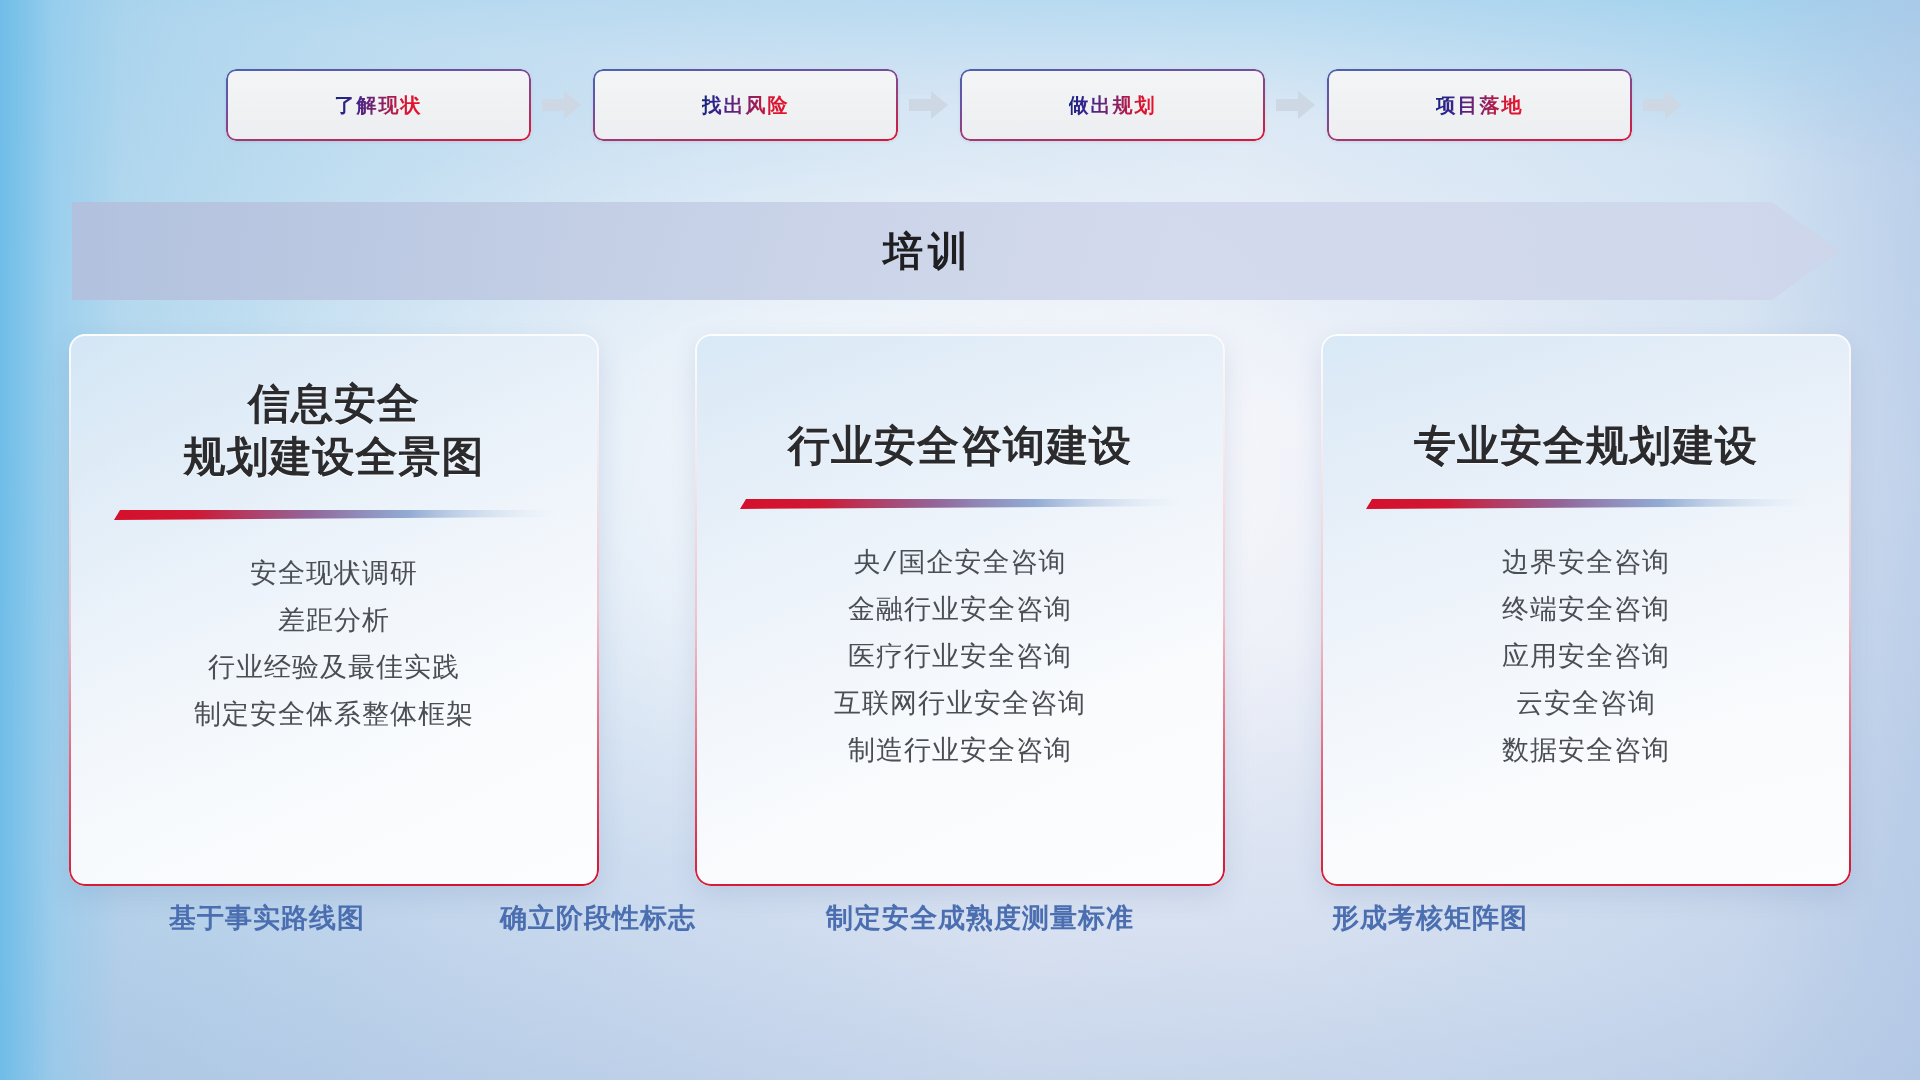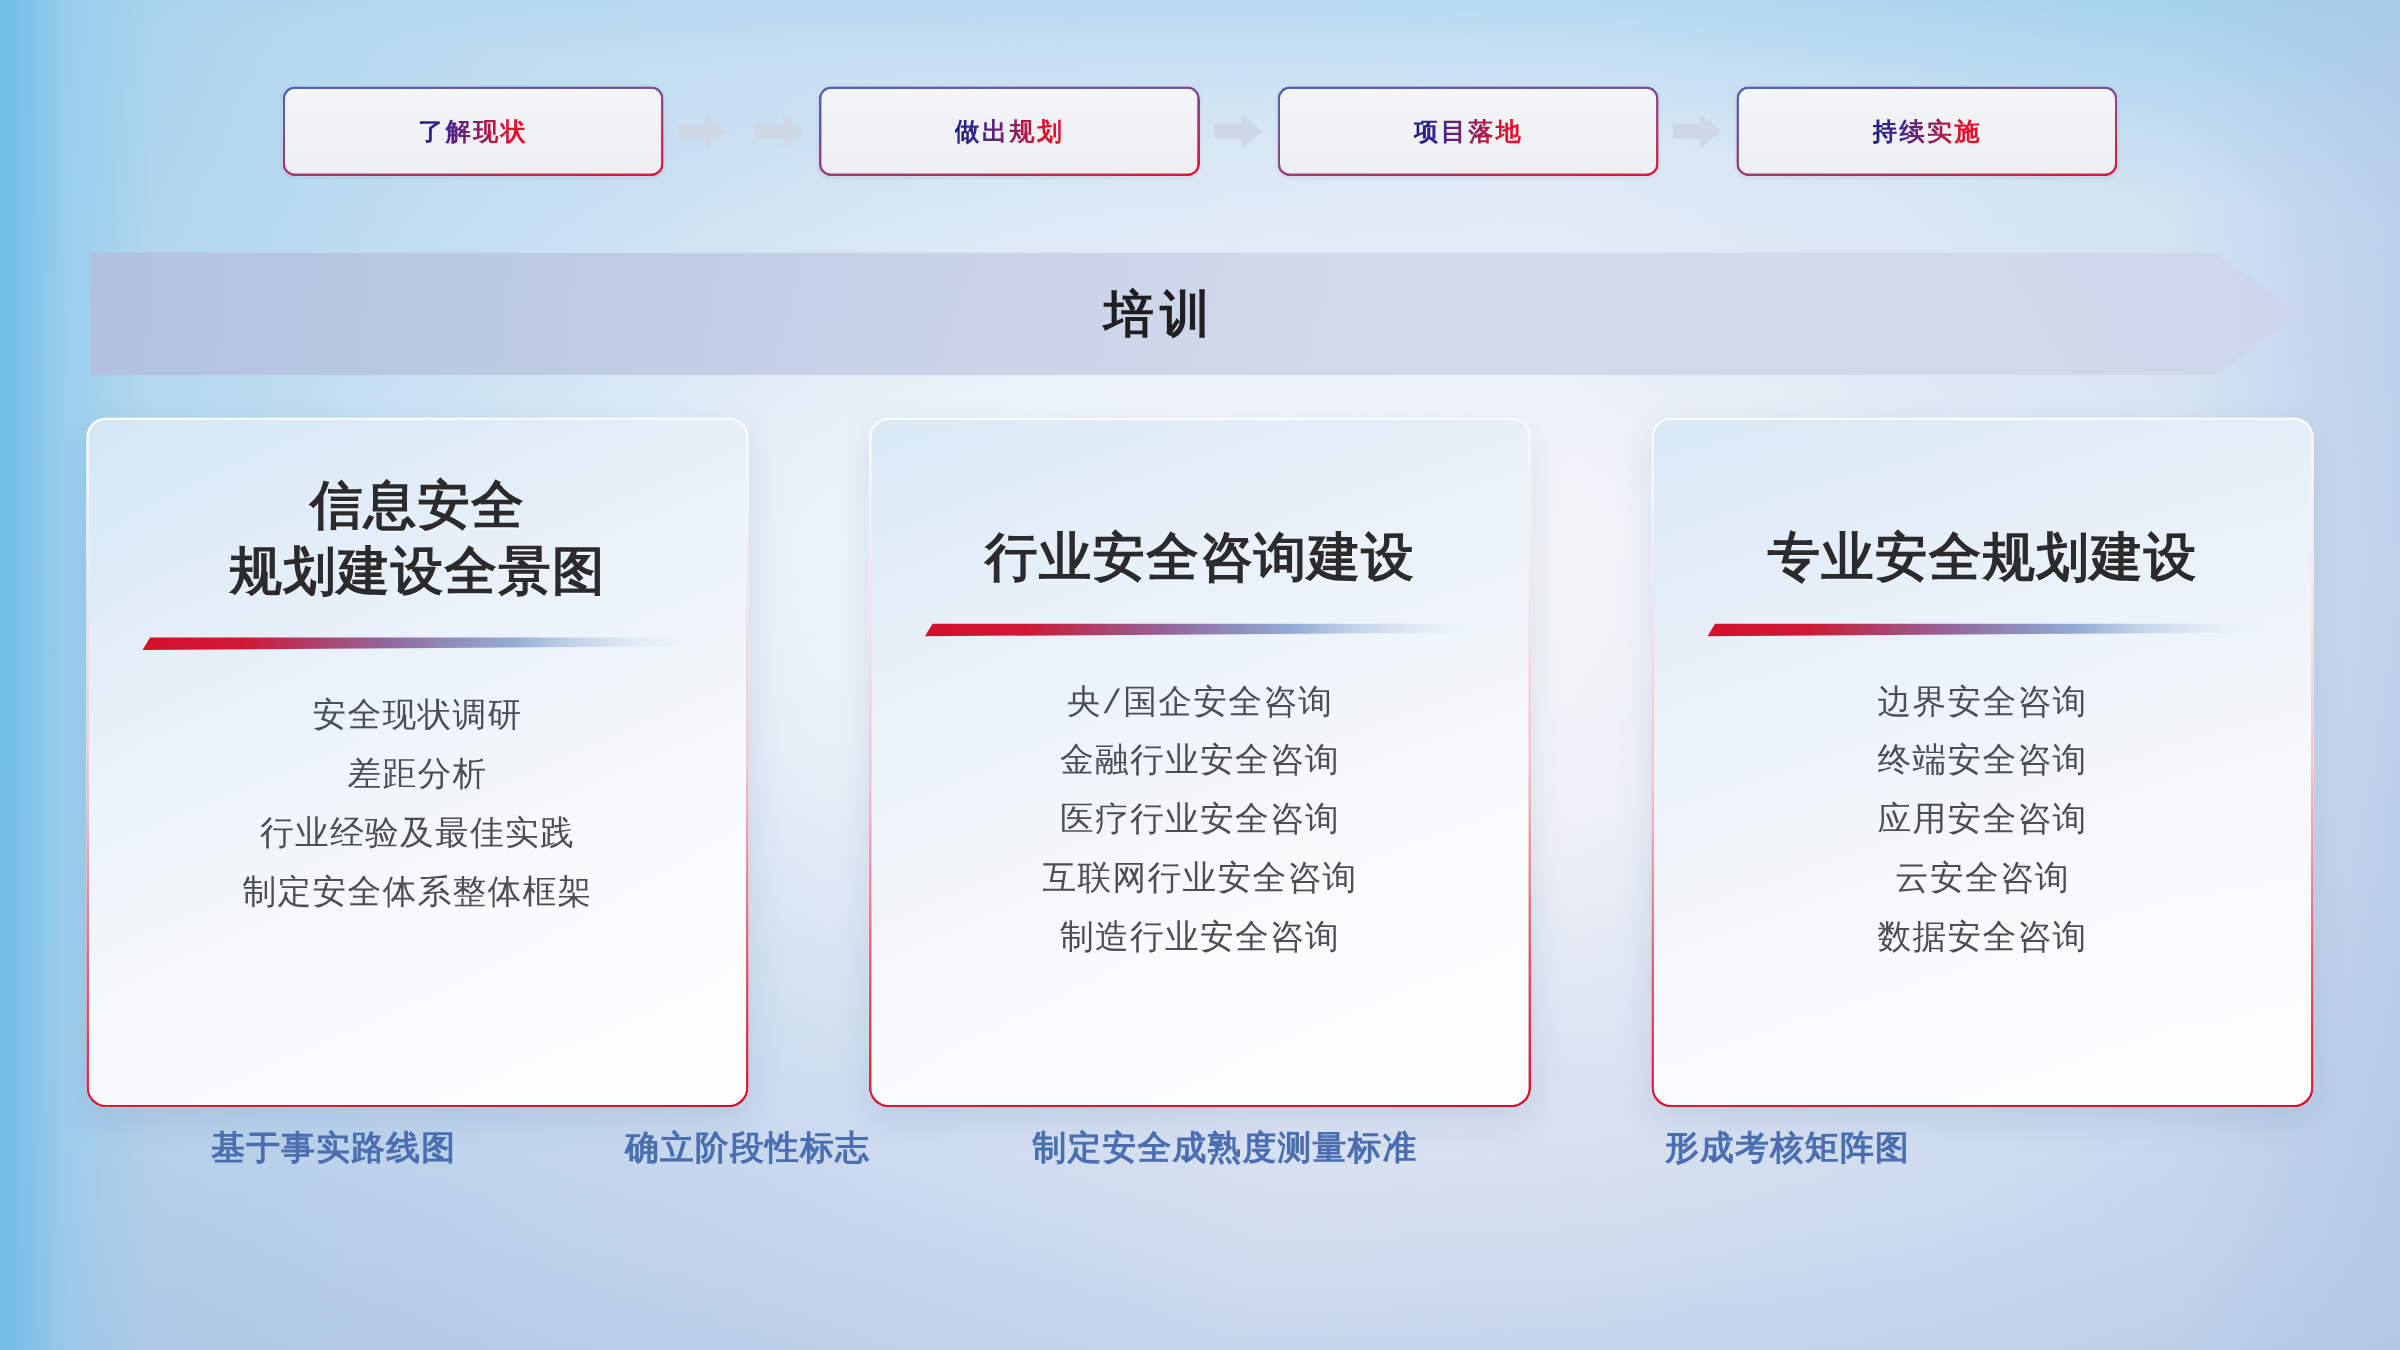--- a/index.html
+++ b/index.html
@@ -148,20 +148,23 @@
 
   <div class="step-box">
     <span class="step-label">了解现状</span>
   </div>
   <div class="step-arrow">
     <svg width="40" height="30" viewBox="0 0 40 30" aria-hidden="true">
       <path d="M0 9 L22 9 L22 1 L39 15 L22 29 L22 21 L0 21 Z" fill="#cdd8e4"></path>
     </svg>
   </div>
 
+  <div class="step-box">
+    <span class="step-label">找出风险</span>
+  </div>
   <div class="step-arrow">
     <svg width="40" height="30" viewBox="0 0 40 30" aria-hidden="true">
       <path d="M0 9 L22 9 L22 1 L39 15 L22 29 L22 21 L0 21 Z" fill="#cdd8e4"></path>
     </svg>
   </div>
 
   <div class="step-box">
     <span class="step-label">做出规划</span>
   </div>
   <div class="step-arrow">
@@ -172,23 +175,20 @@
 
   <div class="step-box">
     <span class="step-label">项目落地</span>
   </div>
   <div class="step-arrow">
     <svg width="40" height="30" viewBox="0 0 40 30" aria-hidden="true">
       <path d="M0 9 L22 9 L22 1 L39 15 L22 29 L22 21 L0 21 Z" fill="#cdd8e4"></path>
     </svg>
   </div>
 
-  <div class="step-box">
-    <span class="step-label">持续实施</span>
-  </div>
 
 </div>
 
 <div id="banner">
   <svg width="1768" height="98" viewBox="0 0 1768 98" aria-hidden="true">
     <defs>
       <linearGradient id="bannerGrad" x1="0" y1="0" x2="1" y2="0">
         <stop offset="0" stop-color="#b2c0dd" stop-opacity="0.95"></stop>
         <stop offset="0.30" stop-color="#c2cde4" stop-opacity="0.92"></stop>
         <stop offset="0.62" stop-color="#d2d8ec" stop-opacity="0.92"></stop>

